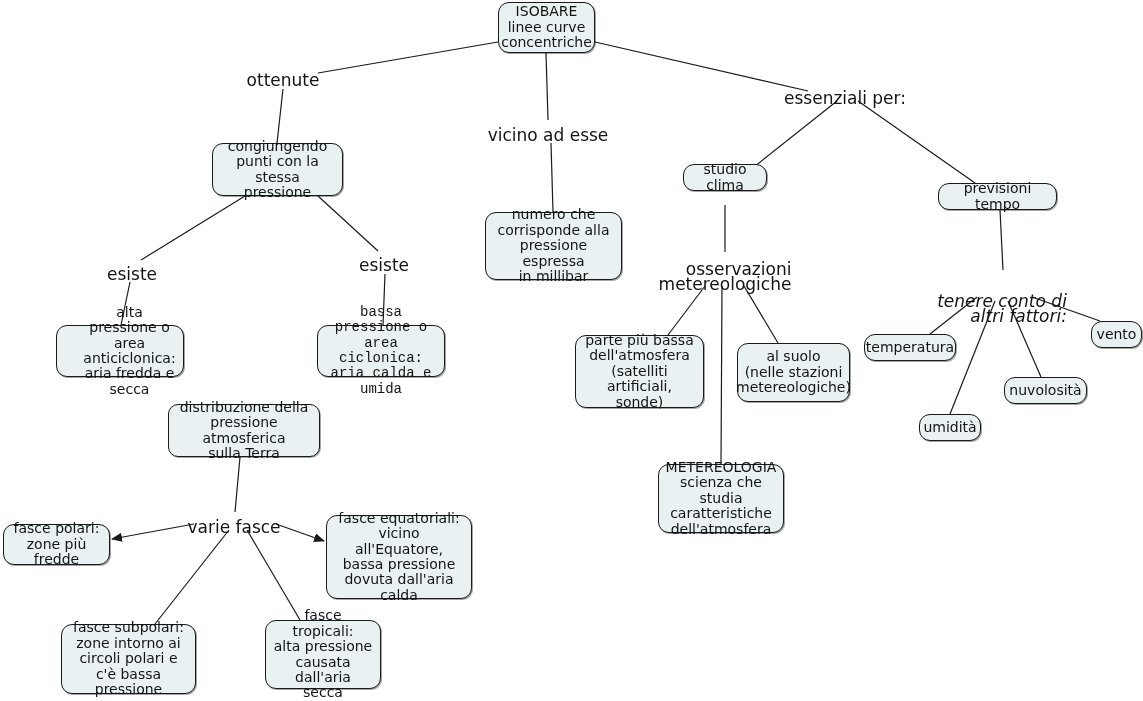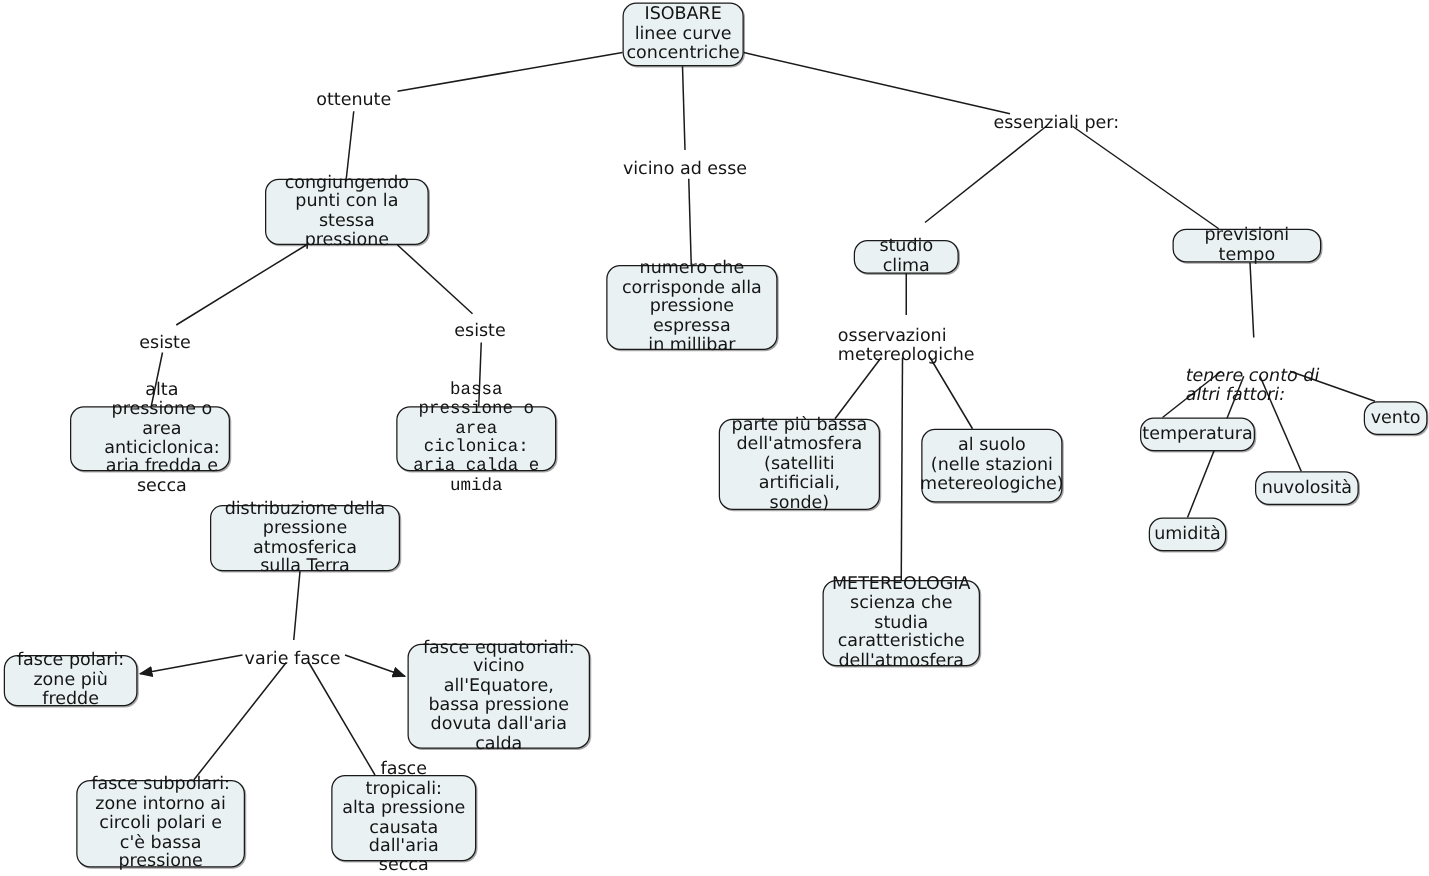--- a/index.html
+++ b/index.html
@@ -36,23 +36,23 @@
     color: #141414;
     font-size: 14px;
     line-height: 15.4px;
     white-space: pre-line;
     padding: 2px 6px;
     box-shadow: 1px 1px 0 rgba(0,0,0,0.35);
   }
   .linklabel {
     position: absolute;
     color: #141414;
-    font-size: 14px;
+    font-size: 17px;
     line-height: 15.4px;
-    text-align: left;
+    text-align: right;
     white-space: pre-line;
     background: transparent;
     transform: translateX(-50%);
   }
 </style>
 </head>
 <body>
 
 <div id="canvas">
   <svg id="edges" viewBox="0 0 1143 701">
@@ -93,40 +93,40 @@
       <div class="node" style="left: 498px; top: 2px; width: 97px; height: 51px;">ISOBARE
 linee curve
 concentriche</div>
       <div class="node" style="left: 212px; top: 143px; width: 131px; height: 53px;">congiungendo
 punti con la stessa
 pressione</div>
       <div class="node" style="left: 485px; top: 212px; width: 137px; height: 68px;">numero che
 corrisponde alla
 pressione espressa
 in millibar</div>
-      <div class="node" style="left: 683px; top: 192px; width: 84px; height: 27px;">studio clima</div>
+      <div class="node" style="left: 683px; top: 164px; width: 84px; height: 27px;">studio clima</div>
       <div class="node" style="left: 938px; top: 183px; width: 119px; height: 27px;">previsioni tempo</div>
       <div class="node" style="left: 56px; top: 325px; width: 128px; height: 52px; padding-left: 25px;">alta pressione o
 area anticiclonica:
 aria fredda e secca</div>
       <div class="node" style="left: 317px; top: 325px; width: 128px; height: 52px; font-family: Liberation Mono, monospace;">bassa pressione o
 area ciclonica:
 aria calda e umida</div>
       <div class="node" style="left: 575px; top: 335px; width: 129px; height: 73px;">parte più bassa
 dell'atmosfera
 (satelliti artificiali,
 sonde)</div>
       <div class="node" style="left: 737px; top: 343px; width: 113px; height: 59px;">al suolo
 (nelle stazioni
 metereologiche)</div>
       <div class="node" style="left: 658px; top: 464px; width: 126px; height: 69px;">METEREOLOGIA
 scienza che studia
 caratteristiche
 dell'atmosfera</div>
-      <div class="node" style="left: 864px; top: 334px; width: 92px; height: 27px; margin-left: 48px;">temperatura</div>
+      <div class="node" style="left: 864px; top: 334px; width: 92px; height: 27px;">temperatura</div>
       <div class="node" style="left: 919px; top: 414px; width: 62px; height: 27px;">umidità</div>
       <div class="node" style="left: 1004px; top: 377px; width: 83px; height: 27px;">nuvolosità</div>
       <div class="node" style="left: 1091px; top: 321px; width: 51px; height: 27px;">vento</div>
       <div class="node" style="left: 168px; top: 404px; width: 152px; height: 53px; border-radius: 10px;">distribuzione della
 pressione atmosferica
 sulla Terra</div>
       <div class="node" style="left: 3px; top: 524px; width: 107px; height: 41px;">fasce polari:
 zone più fredde</div>
       <div class="node" style="left: 326px; top: 515px; width: 146px; height: 84px;">fasce equatoriali:
 vicino all'Equatore,

